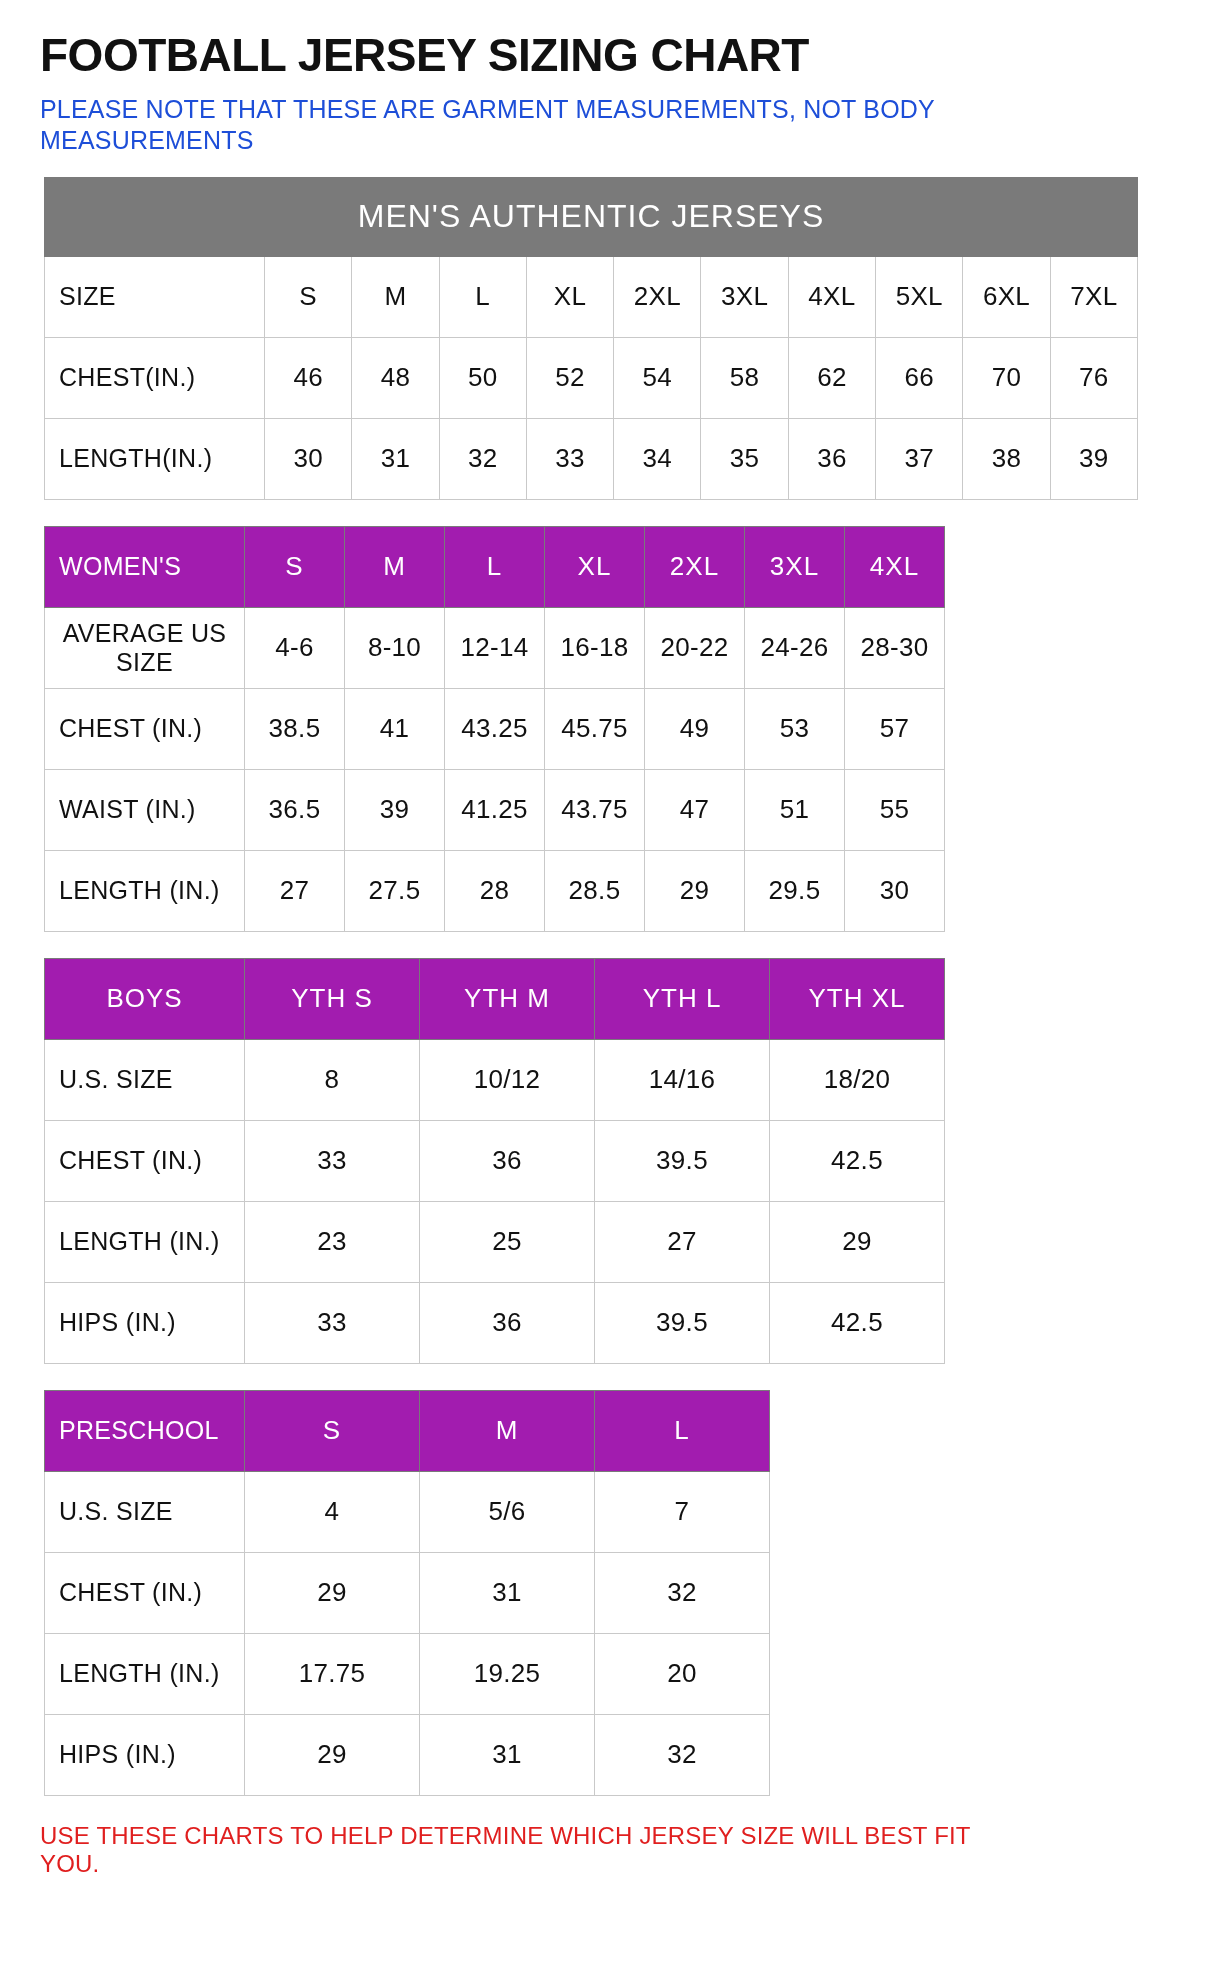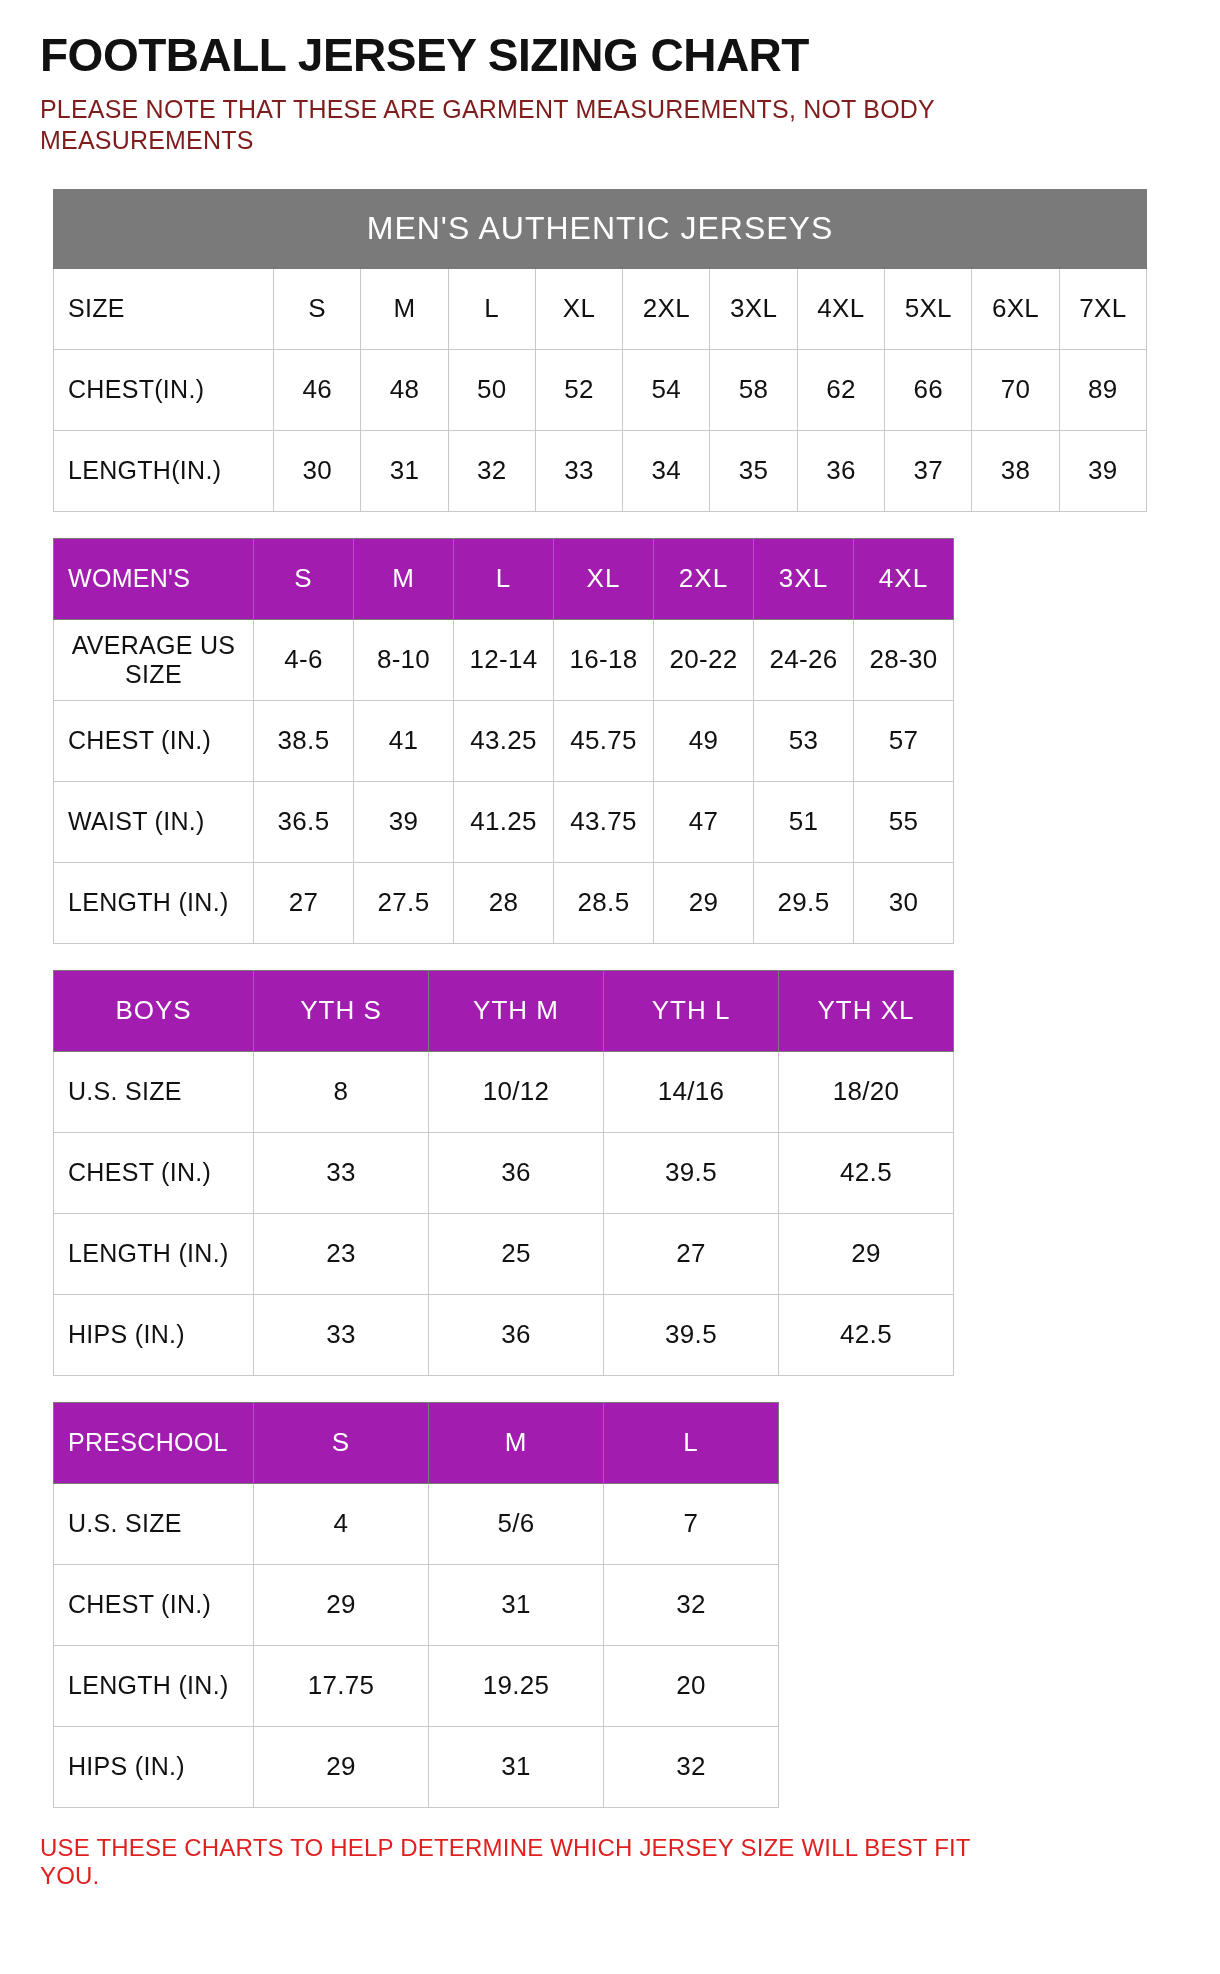--- a/index.html
+++ b/index.html
@@ -21,32 +21,32 @@
   }
   .title {
     font-size: 46px;
     font-weight: bold;
     letter-spacing: -0.5px;
     margin: 0 0 12px 0;
     color: #111111;
     text-transform: uppercase;
   }
   .note {
-    color: #7f1d1d;
+    color: #1d4ed8;
     font-size: 25px;
     line-height: 1.25;
-    margin: 0 0 32px 0;
+    margin: 0 0 20px 0;
     letter-spacing: 0.2px;
     text-transform: uppercase;
   }
   table {
     border-collapse: collapse;
     table-layout: fixed;
     width: 1006px;
-    margin: 0 0 26px 13px;
+    margin: 0 0 26px 4px;
     padding-left: 26px;
   }
   td, th {
     border: 1px solid #c9c9c9;
     text-align: center;
     vertical-align: middle;
     font-weight: normal;
     color: #111111;
     padding: 0;
     height: 80px;
@@ -150,21 +150,21 @@
         <td class="rowlabel">CHEST(IN.)</td>
         <td>46</td>
         <td>48</td>
         <td>50</td>
         <td>52</td>
         <td>54</td>
         <td>58</td>
         <td>62</td>
         <td>66</td>
         <td>70</td>
-        <td>89</td>
+        <td>76</td>
       </tr>
       <tr>
         <td class="rowlabel">LENGTH(IN.)</td>
         <td>30</td>
         <td>31</td>
         <td>32</td>
         <td>33</td>
         <td>34</td>
         <td>35</td>
         <td>36</td>

